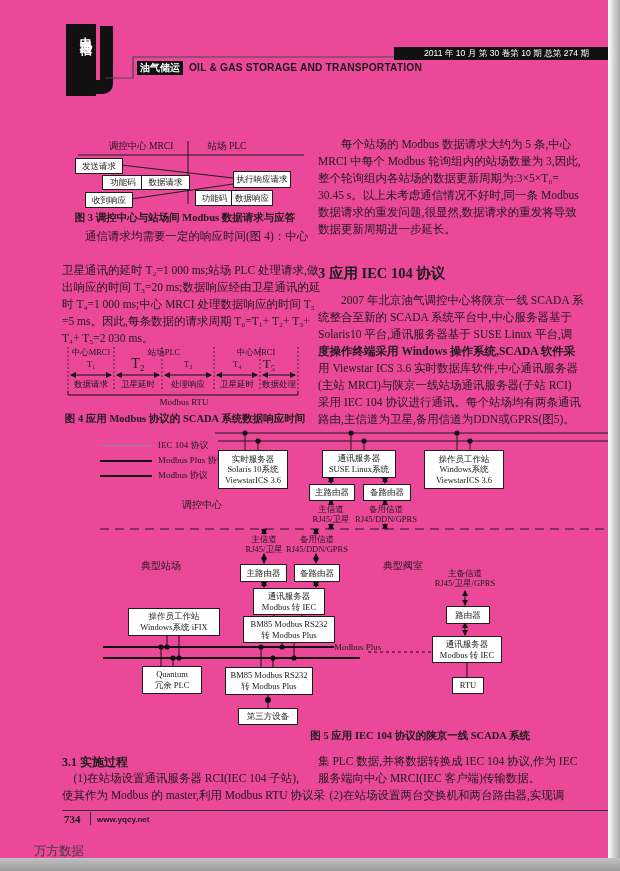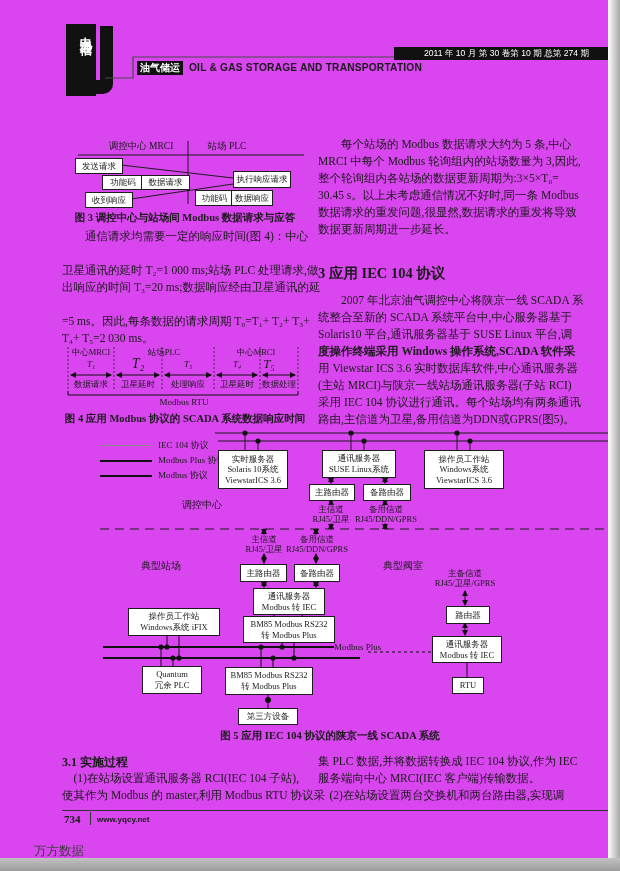--- a/index.html
+++ b/index.html
@@ -1,33 +1,33 @@
 <!DOCTYPE html>
 <html><head>
 <meta charset="utf-8">
 <style>
   html,body{margin:0;padding:0;}
   body{background:#e8e8e8;font-family:"Liberation Serif",serif;}
-  .page{position:relative;width:620px;height:871px;background:#d946ef;overflow:hidden;color:#1a1a1a;}
+  .page{position:relative;width:620px;height:871px;background:#ec4899;overflow:hidden;color:#1a1a1a;}
   .abs{position:absolute;}
   .nw{white-space:nowrap;}
   .blk{background:#111;color:#fff;}
   .ctr{text-align:center;}
   .bold{font-weight:bold;}
   .sans{font-family:"Liberation Sans",sans-serif;}
   .body-line{position:absolute;font-size:11.5px;line-height:15px;white-space:nowrap;letter-spacing:0;}
   .cap{position:absolute;font-weight:bold;font-size:10.5px;text-align:center;white-space:nowrap;}
   .b{position:absolute;border:1px solid #1c1c1c;background:#fff;display:flex;flex-direction:column;justify-content:center;text-align:center;font-size:8.5px;line-height:1.25;}
   .b span{display:block;white-space:nowrap;}
   .lbl{position:absolute;text-align:center;font-size:8.5px;line-height:10px;white-space:nowrap;}
   .bb{border-width:1.5px;}
   .legend-row{position:absolute;height:12px;font-size:9px;line-height:12px;white-space:nowrap;}
   .legend-line{display:inline-block;width:52px;vertical-align:middle;margin-right:6px;}
   .vtext{writing-mode:vertical-rl;text-orientation:upright;letter-spacing:2px;}
-  .ital{font-style:italic;font-family:"Liberation Serif",serif;}
+  .ital{font-family:"Liberation Serif",serif;}
   svg{position:absolute;overflow:visible;}
 </style>
 </head>
 <body>
 
 <div class="page">
 
   <div class="abs blk" style="left:66px;top:24px;width:30px;height:72px;"></div>
   <div class="abs blk" style="left:100px;top:26px;width:13px;height:58px;"></div>
   <div class="abs blk" style="left:88px;top:80px;width:25px;height:14px;border-bottom-right-radius:10px;"></div>
@@ -71,20 +71,21 @@
       </div>
     <div class="b bb" style="left:163px;top:50px;width:40px;height:14px;">
         <span>数据响应</span>
       </div>
   </div>
   <div class="cap" style="left:62px;top:211px;width:246px;">图 3  调控中心与站场间 Modbus 数据请求与应答</div>
 
   <div class="body-line" style="left:62px;top:229px;">　　通信请求均需要一定的响应时间(图 4)：中心</div>
   <div class="body-line" style="left:62px;top:263px;">卫星通讯的延时 T₂=1 000 ms;站场 PLC 处理请求,做</div>
   <div class="body-line" style="left:62px;top:280px;">出响应的时间 T₃=20 ms;数据响应经由卫星通讯的延</div>
+  <div class="body-line" style="left:62px;top:297px;">时 T₄=1 000 ms;中心 MRCI 处理数据响应的时间 T₅</div>
   <div class="body-line" style="left:62px;top:314px;">=5 ms。因此,每条数据的请求周期 T₀=T₁+ T₂+ T₃+</div>
   <div class="body-line" style="left:62px;top:331px;">T₄+ T₅=2 030 ms。</div>
 
   <div class="abs" style="left:66px;top:347px;width:236px;height:62px;">
     <svg style="left:0;top:0;" width="236" height="62">
       <defs>
         <marker id="m4" markerWidth="6" markerHeight="6" refX="5" refY="3" orient="auto-start-reverse" markerUnits="userSpaceOnUse">
           <path d="M0,0L6,3L0,6Z" fill="#111"></path>
         </marker>
       </defs>
@@ -286,21 +287,21 @@
         <span>路由器</span>
       </div>
     <div class="b" style="left:370px;top:208px;width:68px;height:25px;">
       <span>通讯服务器</span>
         <span>Modbus 转 IEC</span>
     </div>
     <div class="b" style="left:390px;top:249px;width:30px;height:15px;">
         <span>RTU</span>
       </div>
 
-    <div class="cap" style="left:68px;top:301px;width:400px;">图 5  应用 IEC 104 协议的陕京一线 SCADA 系统</div>
+    <div class="cap" style="left:68px;top:301px;width:400px;text-align:right;">图 5  应用 IEC 104 协议的陕京一线 SCADA 系统</div>
   </div>
 
   <div class="abs bold nw" style="left:62px;top:754px;font-size:12px;">3.1 实施过程</div>
   <div class="body-line" style="left:62px;top:771px;">　(1)在站场设置通讯服务器 RCI(IEC 104 子站),</div>
   <div class="body-line" style="left:62px;top:788px;">使其作为 Modbus 的 master,利用 Modbus RTU 协议采</div>
   <div class="body-line" style="left:318px;top:754px;">集 PLC 数据,并将数据转换成 IEC 104 协议,作为 IEC</div>
   <div class="body-line" style="left:318px;top:771px;">服务端向中心 MRCI(IEC 客户端)传输数据。</div>
   <div class="body-line" style="left:318px;top:788px;">　(2)在站场设置两台交换机和两台路由器,实现调</div>
 
   <div class="abs" style="left:62px;top:810px;width:556px;border-top:1px solid #333;"></div>

